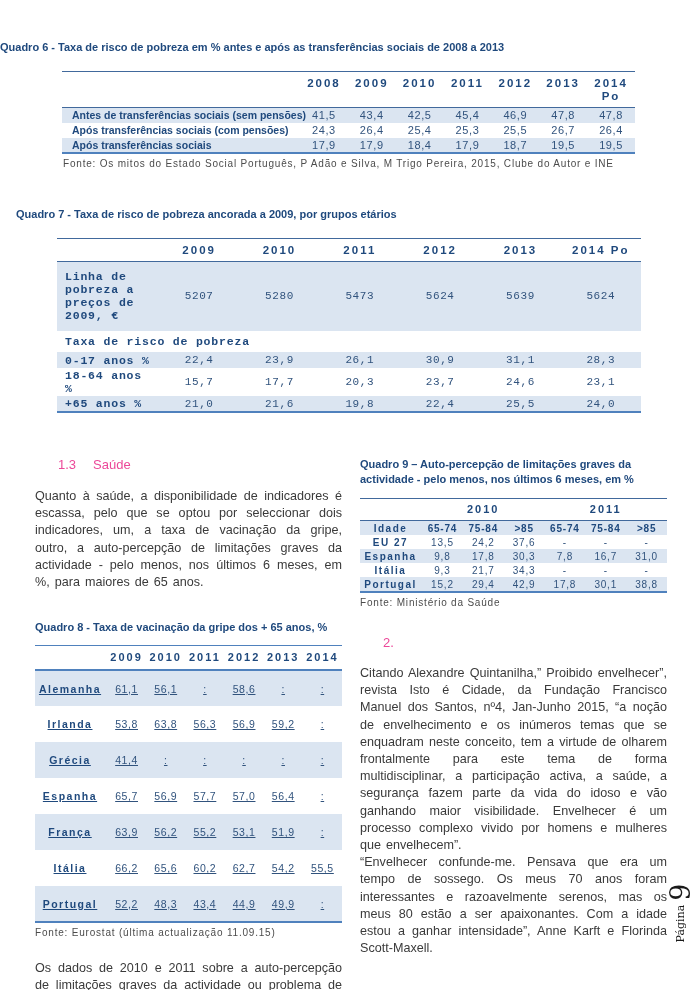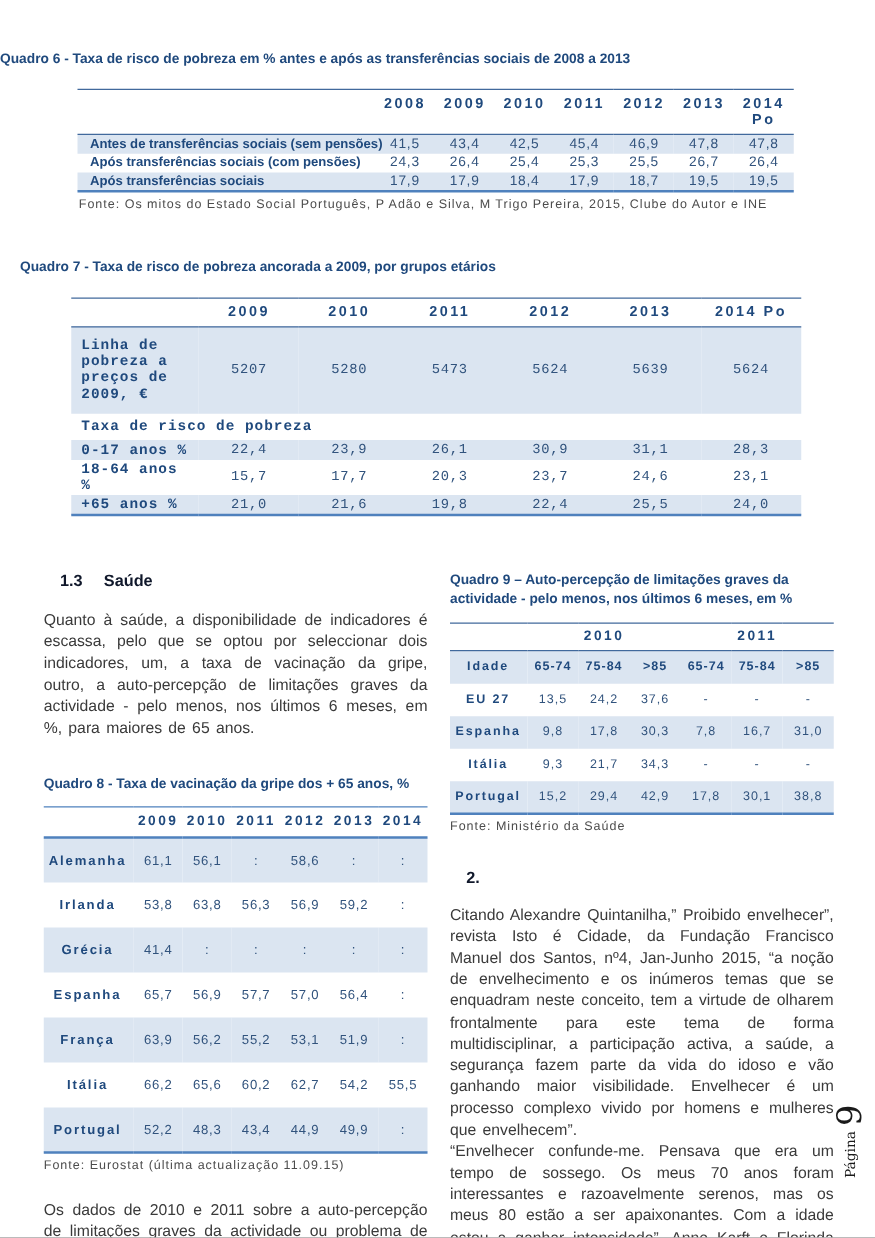--- a/index.html
+++ b/index.html
@@ -29,40 +29,40 @@
   #q7-table th:first-child { width:102px; }
   #q7-table td.rowlabel { font-size:11.5px; letter-spacing:0.8px; padding-left:8px; }
   #q7-table tbody tr:first-child td { height:70px; vertical-align:middle; }
   #q7-table td.spanrow { text-align:left; padding:4px 0 4px 8px; font-size:11.5px; height:auto; }
   #q7-table tbody td { height:16px;font-family:Liberation Mono, monospace; }
 
   .cols { display:flex; gap:18px; margin:44px 33px 0 35px; }
   .col-left { width:307px; }
   .col-right { width:307px; }
 
-  .sec-heading { font-size:13px; font-weight:bold; color:#0f172a; margin-left:13px; }
+  .sec-heading { font-size:13px; font-weight:normal; color:#ec4899; margin-left:23px; }
   .sec-heading .num { display:inline-block; margin-right:17px; }
   .body-para { font-size:12.6px; line-height:17.2px; text-align:justify; color:#3a3a3a; word-spacing:1.5px; }
   #para-saude { margin-top:16px; }
   #para-left2 { margin-top:22px; }
   #para-cit1 { margin-top:15px; }
   #heading-2 { margin-top:27px; }
 
   #q8-title { margin-top:29px; }
   #q8-table { width:307px; margin-top:10px; border-top:1.5px solid #4f81bd; }
   #q8-table thead tr { border-bottom:2px solid #4f81bd; }
   #q8-table th { font-size:11px; padding:5px 1px; }
   #q8-table th:first-child { width:72px; }
-  #q8-table td { height:36px; font-size:10.5px; }
+  #q8-table td { height:36px; font-size:10.5px;text-decoration:underline; }
   #q8-table td.rowlabel { text-align:center; padding-left:0; letter-spacing:1.5px; font-size:10.5px; }
 
   #q9-table { width:307px; margin-top:11px; }
   #q9-table th { font-size:11px; padding:4px 1px; }
   #q9-table th:first-child { width:62px; }
-  #q9-table td { font-size:10px; padding:1.5px 1px; height:26px; letter-spacing:0.8px; }
+  #q9-table td { font-size:10px; padding:1.5px 1px; height:14px; letter-spacing:0.8px; }
   #q9-table td.rowlabel { text-align:center; padding-left:0; letter-spacing:1.5px; font-size:10px; }
   #q9-table tbody tr:first-child td { color:#1f497d; font-weight:bold; }
 
   .fonte { font-size:10px; color:#4c4c4c; letter-spacing:0.8px; margin-top:4px; line-height:11px; }
   #q6-fonte { margin-left:63px; }
 
   .page-num { position:absolute; bottom:62px; right:-22px; width:84px; height:30px;
     display:flex; align-items:center; justify-content:center; gap:4px;
     transform:rotate(-90deg); font-family:"DejaVu Serif","Liberation Serif",serif; color:#1a1a1a; }
   .page-num .lbl { font-size:11px; }

